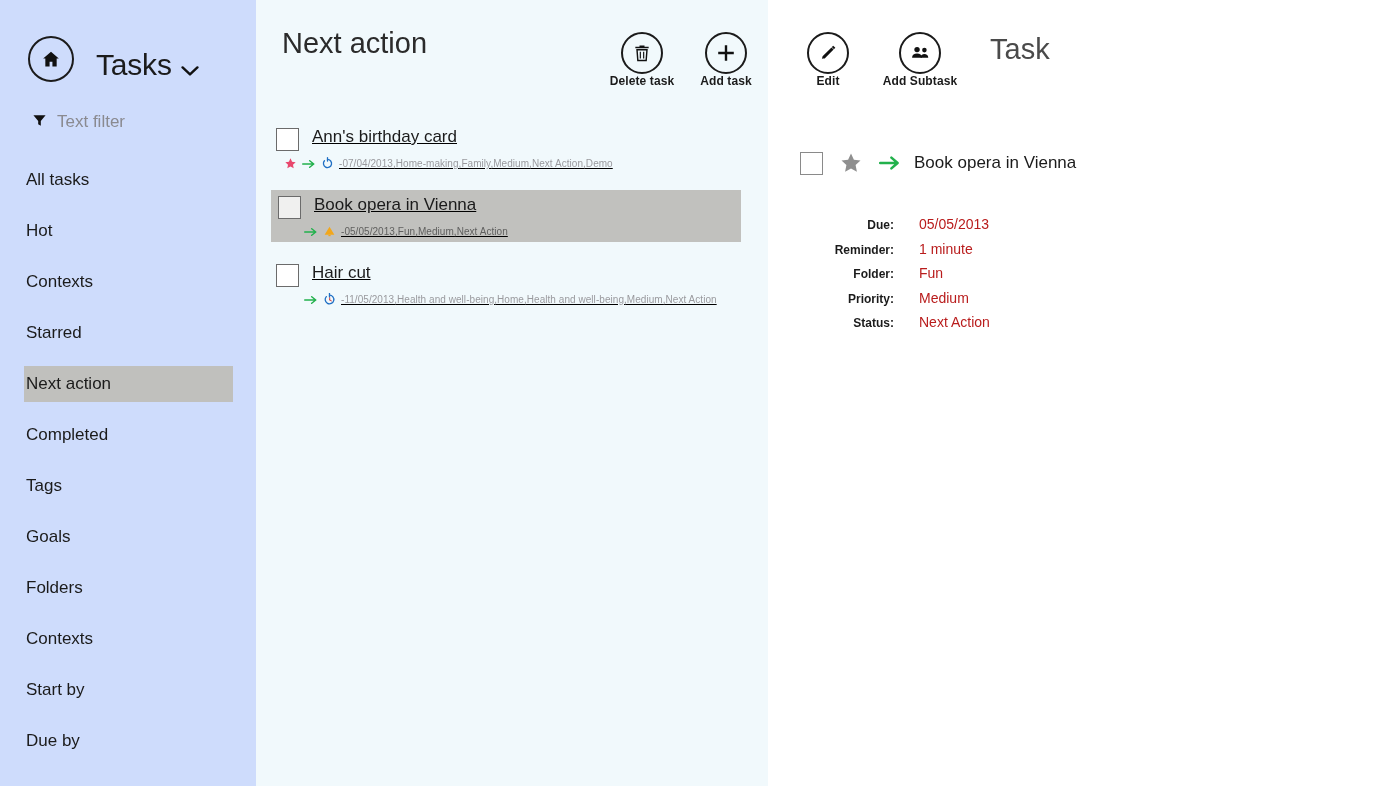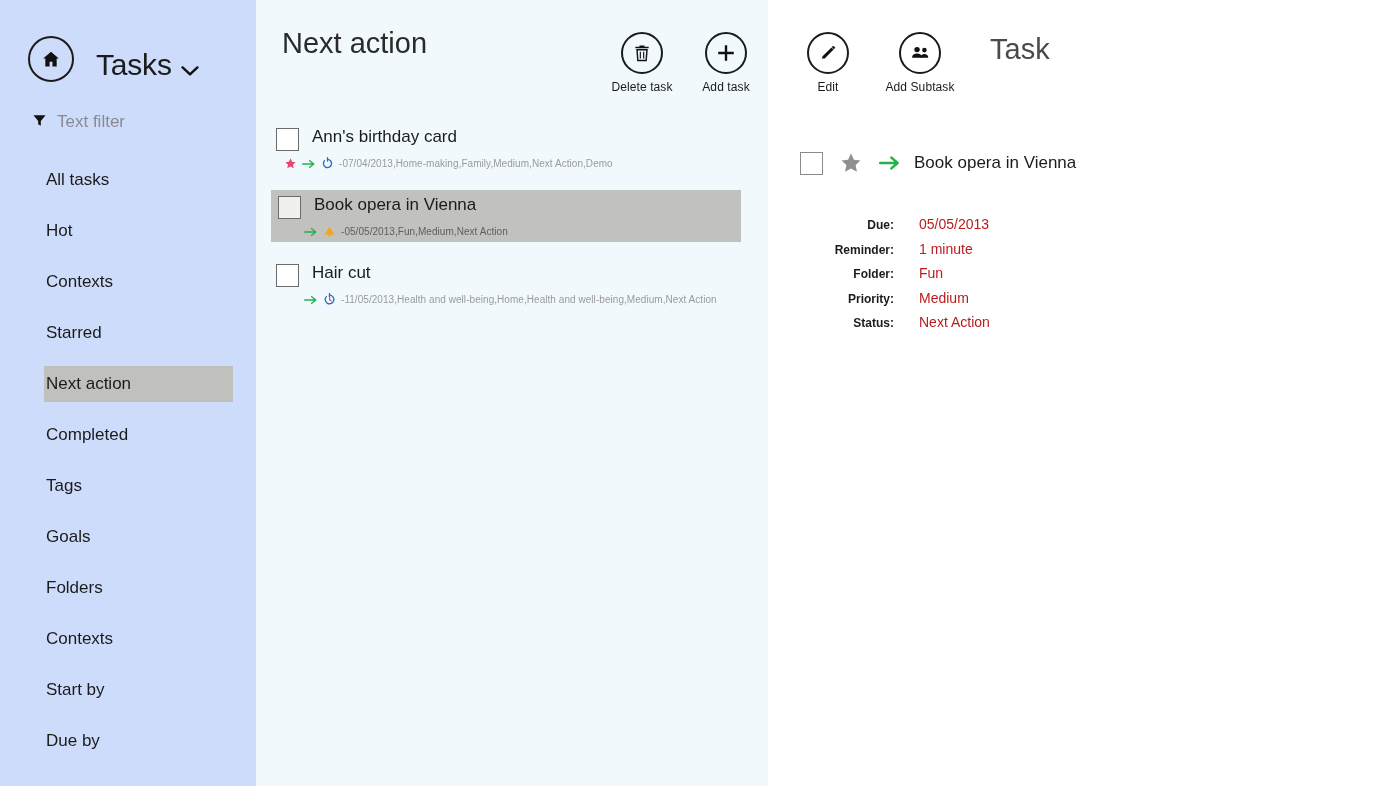--- a/index.html
+++ b/index.html
@@ -66,21 +66,20 @@
     padding-left: 32px;
     height: 26px;
   }
   .filter-ico { flex: 0 0 auto; margin-right: 10px; display:block; }
   .text-filter-label {
     font-size: 17px;
     color: #8a8a90;
   }
   .nav {
     margin-top: 27px;
-    padding-left: 20px;
   }
   .nav-item {
     height: 36px;
     line-height: 36px;
     margin: 0 23px 15px 24px;
     padding-left: 2px;
     font-size: 17px;
     color: #1b1b1b;
     white-space: nowrap;
   }
@@ -123,30 +122,31 @@
     border: 2.2px solid #1b1b1b;
     border-radius: 50%;
     margin: 4px auto 0 auto;
     display: flex;
     align-items: center;
     justify-content: center;
   }
   .cmd-label {
     font-size: 12px;
     color: #1b1b1b;
-    margin-top: 6px;
     letter-spacing: 0.1px;
+    font-weight: bold;
   }
   .task-list { margin-top: 6px; }
   .task-row {
     height: 52px;
     margin: 16px 0 8px 0;
     padding-left: 15px;
     position: relative;
     box-sizing: border-box;
+    text-decoration: underline;
   }
   .task-row.selected {
     background: #c1c1be;
     margin-left: 275px;
     padding-left: 0;
     width: 470px;
     margin-right: 0;
     position: relative;
     left: -260px;
   }

